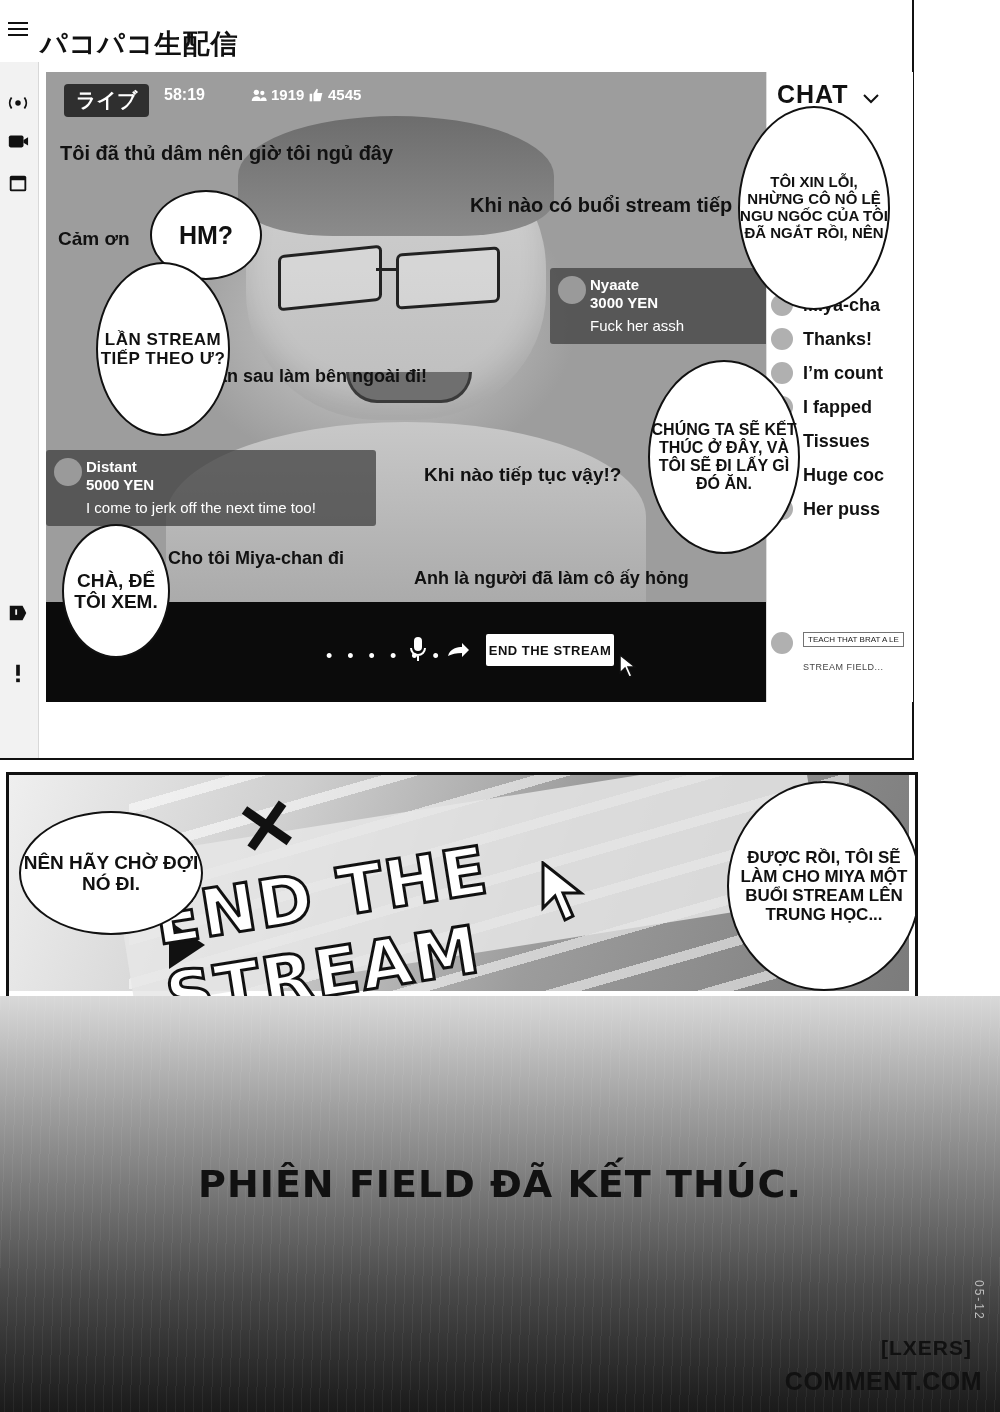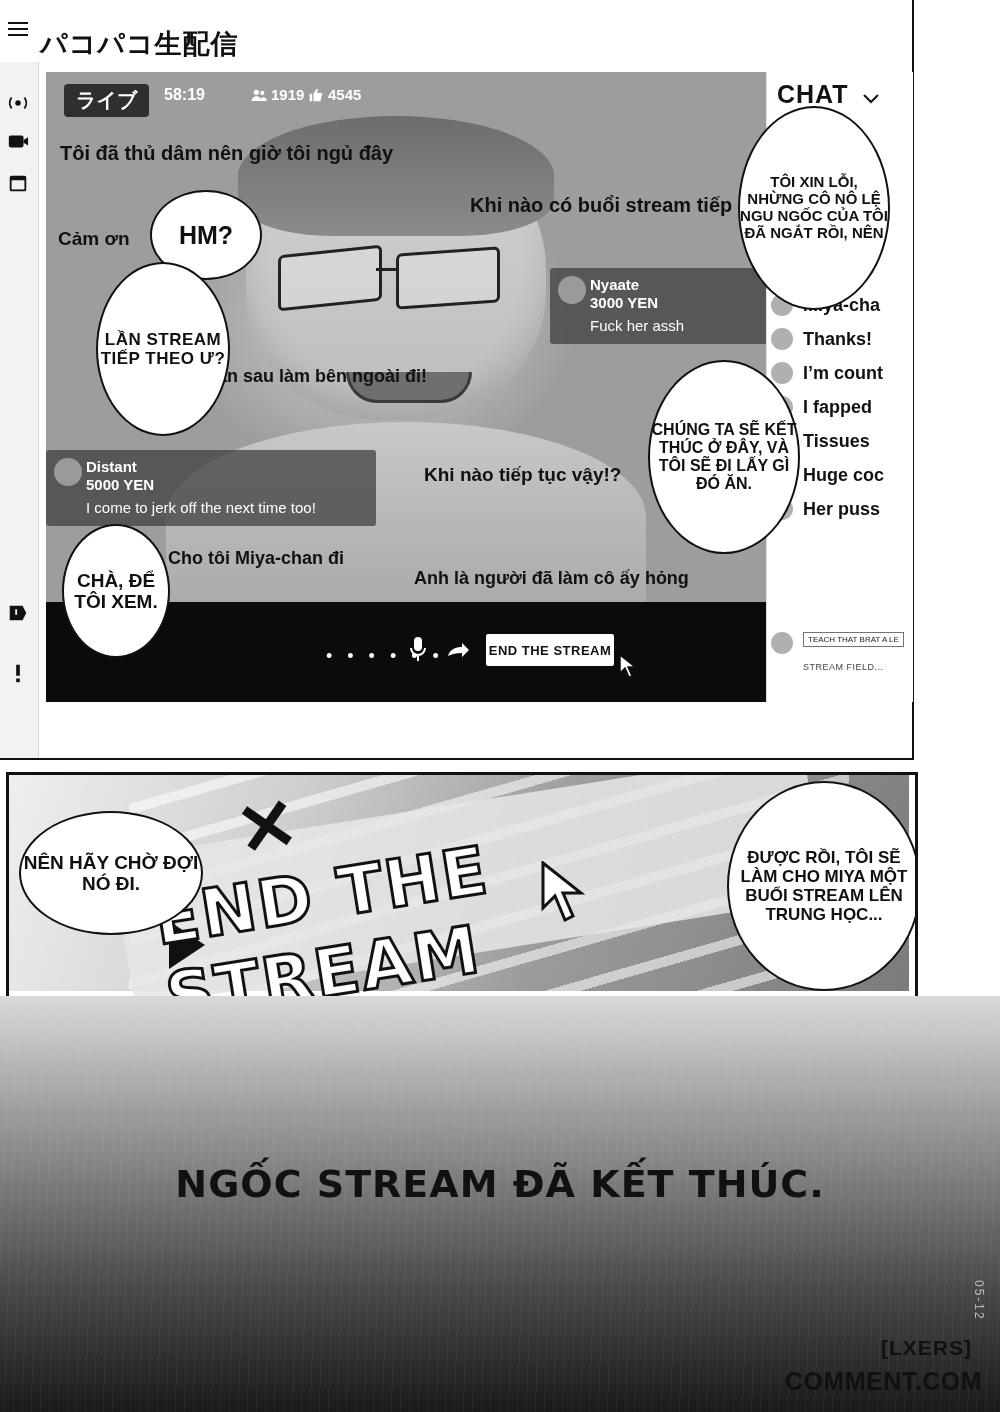--- a/index.html
+++ b/index.html
@@ -299,19 +299,19 @@
       <svg viewBox="0 0 52 66">
           <path d="M4 2l38 30H24l10 23-8 4-10-24-12 12z" fill="#fff" stroke="#111" stroke-width="3"></path>
         </svg>
     </div>
     <div class="bub b-nen">NÊN HÃY CHỜ ĐỢI NÓ ĐI.</div>
     <div class="bub b-duoc">ĐƯỢC RỒI, TÔI SẼ LÀM CHO MIYA MỘT BUỔI STREAM LÊN TRUNG HỌC...</div>
   </div>
 
   <div class="panel3">
     <div class="rain"></div>
-    <div class="p3-text">NGỐC STREAM ĐÃ KẾT THÚC.</div>
+    <div class="p3-text">PHIÊN FIELD ĐÃ KẾT THÚC.</div>
     <div class="p3-side">05-12</div>
     <div class="wm1">[LXERS]</div>
     <div class="wm2">COMMENT.COM</div>
   </div>
 
 </div>
 
 </body></html>

